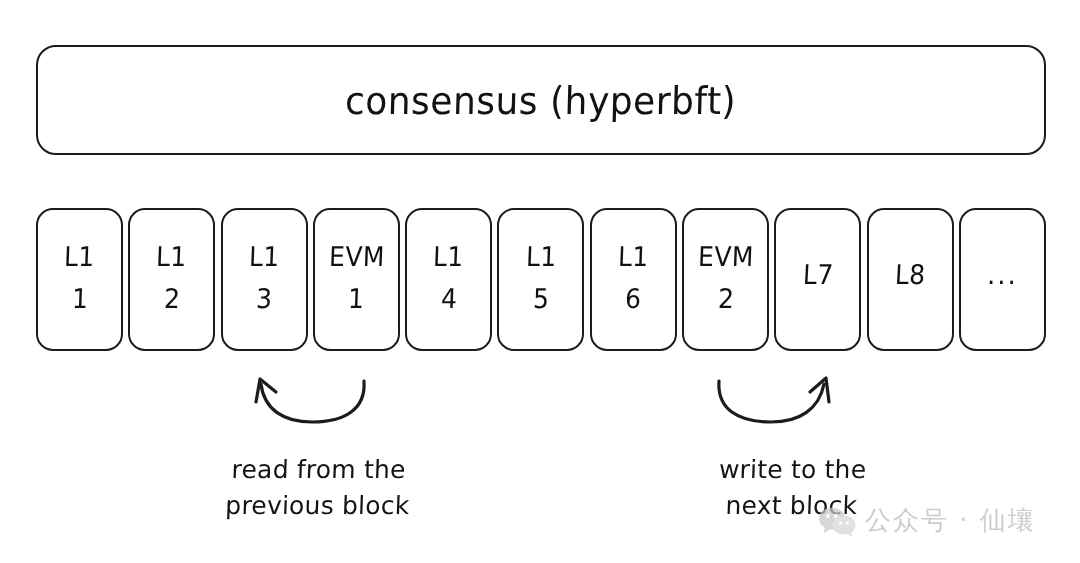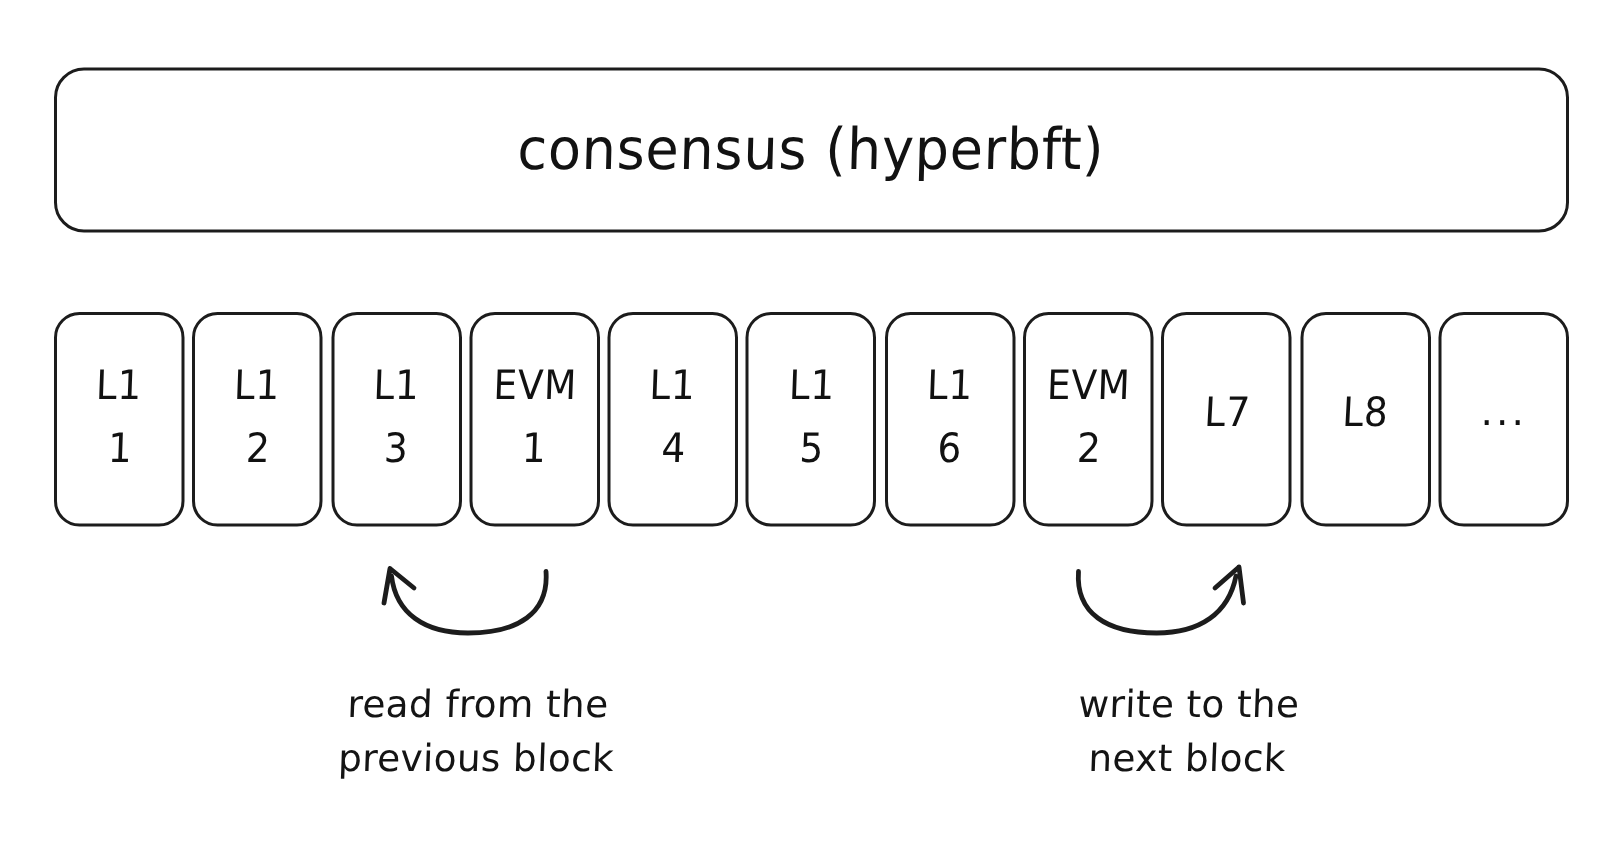--- a/index.html
+++ b/index.html
@@ -230,14 +230,29 @@
 
   <div class="caption caption-left">
     <span class="cap-line">read from the</span>
     <span class="cap-line">previous block</span>
   </div>
   <div class="caption caption-right">
     <span class="cap-line">write to the</span>
     <span class="cap-line">next block</span>
   </div>
 
+  <div class="watermark">
+    <span class="wechat-icon">
+      <svg viewBox="0 0 40 34" width="40" height="34">
+        <ellipse cx="14" cy="14.5" rx="13" ry="11" fill="#c9c9c9"></ellipse>
+        <path d="M 7 23 L 5.5 29.5 L 12 25.5 Z" fill="#c9c9c9"></path>
+        <circle cx="10" cy="12" r="1.9" fill="#ffffff"></circle>
+        <circle cx="18" cy="12" r="1.9" fill="#ffffff"></circle>
+        <ellipse cx="26" cy="21" rx="11.5" ry="9.5" fill="#d6d6d6"></ellipse>
+        <path d="M 33 28 L 35 33 L 29.5 30 Z" fill="#d6d6d6"></path>
+        <circle cx="22.5" cy="19" r="1.6" fill="#ffffff"></circle>
+        <circle cx="29.5" cy="19" r="1.6" fill="#ffffff"></circle>
+      </svg>
+    </span>
+    <span class="watermark-text">公众号 · 仙壤</span>
+  </div>
 
 </div>
 
 </body></html>

